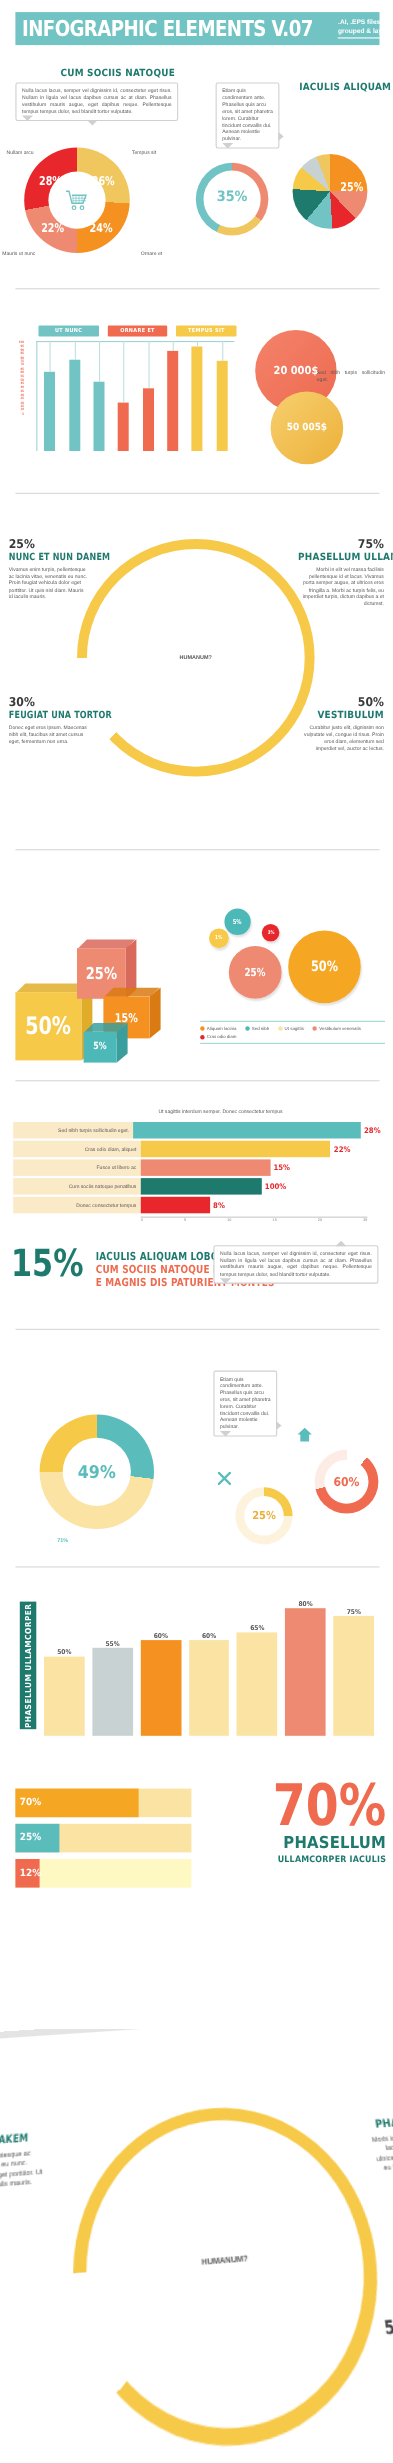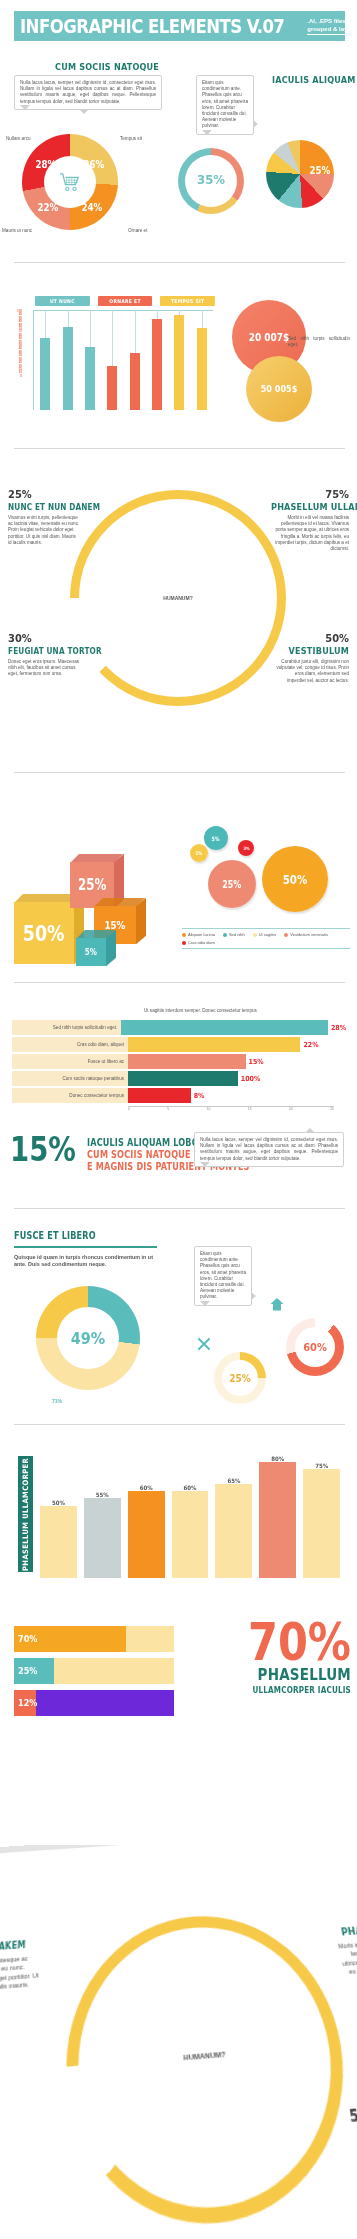--- a/index.html
+++ b/index.html
@@ -251,21 +251,21 @@
         <div style="position: absolute; left: 50%; top: 0px; width: 1px; height: 5px; background: rgb(191, 224, 224);"></div>
         <div style="width: 10px; height: 95px; background: rgb(247, 201, 72);"></div>
       </div>
       <div style="position: relative; width: 10px; height: 100px; display: flex; align-items: flex-end;">
         <div style="position: absolute; left: 50%; top: 0px; width: 1px; height: 18px; background: rgb(191, 224, 224);"></div>
         <div style="width: 10px; height: 82px; background: rgb(247, 201, 72);"></div>
       </div>
     </div>
 
   <div style="position:absolute;left:232px;top:300px;width:74px;height:74px;border-radius:50%;background:linear-gradient(135deg,#f4836a,#ec6a50);display:flex;align-items:center;justify-content:center;">
-    <span style="font-family:'DejaVu Sans Condensed','Liberation Sans Narrow','Liberation Sans',sans-serif;font-weight:bold;color:#fff;font-size:10px;">20 007$</span>
+    <span style="font-family:'DejaVu Sans Condensed','Liberation Sans Narrow','Liberation Sans',sans-serif;font-weight:bold;color:#fff;font-size:10px;">20 000$</span>
   </div>
   <div style="position:absolute;left:246px;top:356px;width:66px;height:66px;border-radius:50%;background:linear-gradient(135deg,#f7cf6e,#ecb13a);display:flex;align-items:center;justify-content:center;">
     <span style="font-family:'DejaVu Sans Condensed','Liberation Sans Narrow','Liberation Sans',sans-serif;font-weight:bold;color:#fff;font-size:9px;">50 005$</span>
   </div>
   <div style="position:absolute;left:288px;top:336px;width:62px;" class="body-txt">Sed nibh turpis sollicitudin eget.</div>
 
   <div class="divider" style="top:448px;"></div>
 
   <div id="s3rings" style="position:absolute;left:70px;top:490px;width:216px;height:216px;">
       <div style="position: absolute; left: 50%; top: 50%; transform: translate(-50%, -50%) rotate(-90deg); width: 96px; height: 96px; border-radius: 50%; background: conic-gradient(rgb(250, 227, 163) 0deg, rgb(250, 227, 163) 72deg, rgb(247, 201, 72) 72deg, rgb(247, 201, 72) 252deg, rgb(240, 199, 94) 252deg, rgb(240, 199, 94) 360deg);">
@@ -437,25 +437,20 @@
       <div class="sec-title" style="font-size:10px;color:#ef6a4f;margin-top:1px;">E MAGNIS DIS PATURIENT MONTES</div>
     </div>
   </div>
   <div class="callout" style="position:absolute;left:194px;top:1132px;width:150px;">
     <div class="body-txt">Nulla lacus lacus, semper vel dignissim id, consectetur eget risus. Nullam in ligula vel lacus dapibus cursus ac at diam. Phasellus vestibulum mauris augue, eget dapibus neque. Pellentesque tempus tempus dolor, sed blandit tortor vulputate.</div>
     <i style="position:absolute;left:110px;top:-5px;width:0;height:0;border-left:5px solid transparent;border-right:5px solid transparent;border-bottom:5px solid #cfd0d2;"></i>
   </div>
 
   <div class="divider" style="top:1208px;"></div>
 
-  <div style="position:absolute;left:14px;top:1230px;width:148px;">
-    <div class="sec-title" style="font-size:10px;">FUSCE ET LIBERO</div>
-    <div class="rule" style="margin:5px 0 6px;width:143px;"></div>
-    <div style="font-size:5.4px;line-height:7px;color:#58585a;font-weight:bold;">Quisque id quam in turpis rhoncus condimentum in ut ante. Duis sed condimentum neque.</div>
-  </div>
 
   <div class="callout" style="position:absolute;left:194px;top:1246px;width:58px;">
     <div class="body-txt" style="text-align:left;">Etiam quis condimentum ante. Phasellus quis arcu eros, sit amet pharetra lorem. Curabitur tincidunt convallis dui. Aenean molestie pulvinar.</div>
     <i style="position:absolute;right:-5px;bottom:5px;width:0;height:0;border-top:4px solid transparent;border-bottom:4px solid transparent;border-left:5px solid #cfd0d2;"></i>
   </div>
 
   <div class="donut" id="s7donut" style="left: 36px; top: 1286px; width: 104px; height: 104px; background: conic-gradient(rgb(91, 188, 188) 0deg, rgb(91, 188, 188) 97.2deg, rgb(250, 227, 163) 97.2deg, rgb(250, 227, 163) 270deg, rgb(247, 201, 72) 270deg, rgb(247, 201, 72) 360deg);">
     <div class="hole" style="width:62px;height:62px;">
       <span style="font-family:'DejaVu Sans Condensed','Liberation Sans Narrow','Liberation Sans',sans-serif;font-weight:bold;font-size:16px;color:#5bbcbc;">49%</span>
     </div>
@@ -518,21 +513,21 @@
       <div style="position: relative; height: 26px; margin-bottom: 6px; background: rgb(250, 227, 163);">
         <div style="position: absolute; left: 0px; top: 0px; height: 26px; width: 70%; background: rgb(245, 166, 35); display: flex; align-items: center; padding-left: 4px;">
           <span style="font-family: &quot;DejaVu Sans Condensed&quot;, &quot;Liberation Sans Narrow&quot;, &quot;Liberation Sans&quot;, sans-serif; font-weight: bold; font-size: 9px; color: rgb(255, 255, 255);">70%</span>
         </div>
       </div>
       <div style="position: relative; height: 26px; margin-bottom: 6px; background: rgb(250, 227, 163);">
         <div style="position: absolute; left: 0px; top: 0px; height: 26px; width: 25%; background: rgb(91, 188, 188); display: flex; align-items: center; padding-left: 4px;">
           <span style="font-family: &quot;DejaVu Sans Condensed&quot;, &quot;Liberation Sans Narrow&quot;, &quot;Liberation Sans&quot;, sans-serif; font-weight: bold; font-size: 9px; color: rgb(255, 255, 255);">25%</span>
         </div>
       </div>
-      <div style="position: relative; height: 26px; margin-bottom: 6px; background: #6d28d9; text-align: right;">
+      <div style="position: relative; height: 26px; margin-bottom: 6px; background: #fef9c3; text-align: right;">
         <div style="position: absolute; left: 0px; top: 0px; height: 26px; width: 14%; background: rgb(239, 106, 79); display: flex; align-items: center; padding-left: 4px;">
           <span style="font-family: &quot;DejaVu Sans Condensed&quot;, &quot;Liberation Sans Narrow&quot;, &quot;Liberation Sans&quot;, sans-serif; font-weight: bold; font-size: 9px; color: rgb(255, 255, 255);">12%</span>
         </div>
       </div>
     </div>
 
   <div style="position:absolute;left:186px;top:1620px;width:165px;text-align:right;">
     <div style="font-family:'DejaVu Sans Condensed','Liberation Sans Narrow','Liberation Sans',sans-serif;font-weight:bold;font-size:52px;color:#ef6a4f;line-height:0.85;transform:scaleX(0.92);transform-origin:right center;">70%</div>
     <div class="sec-title" style="font-size:15px;transform:none;margin-top:2px;">PHASELLUM</div>
     <div class="sec-title" style="font-size:8px;transform:none;color:#1f7a6e;margin-top:2px;">ULLAMCORPER IACULIS</div>

